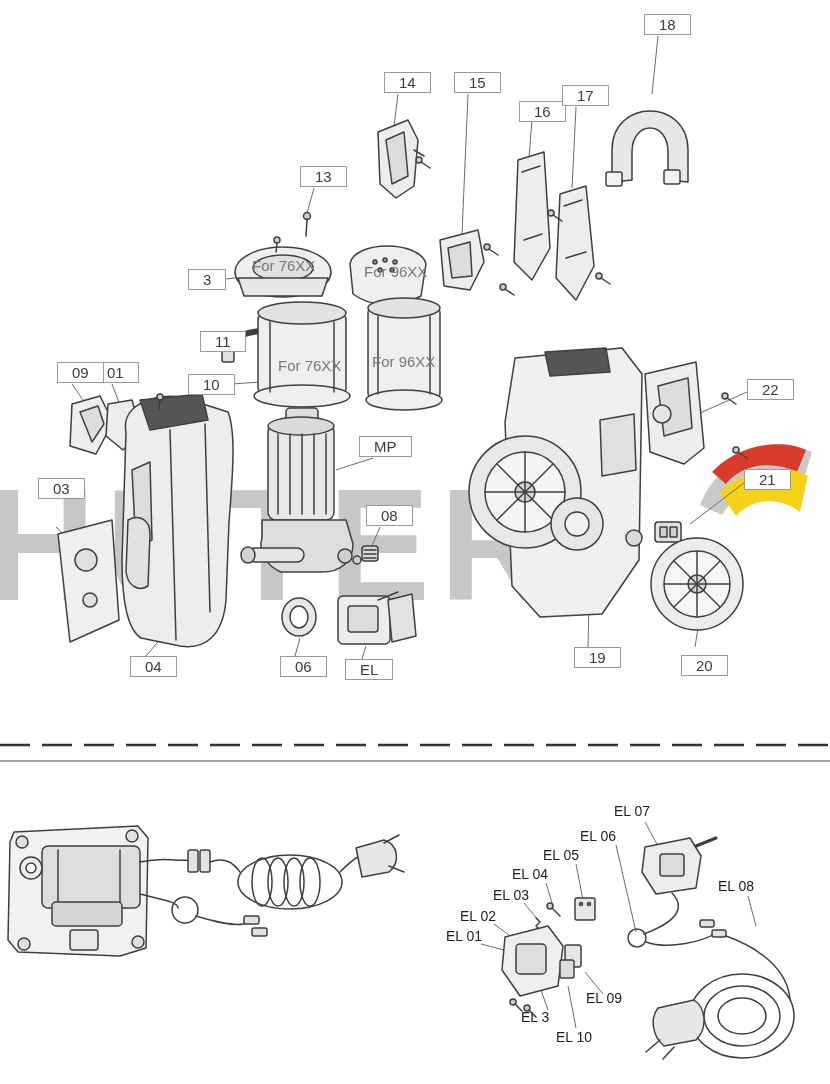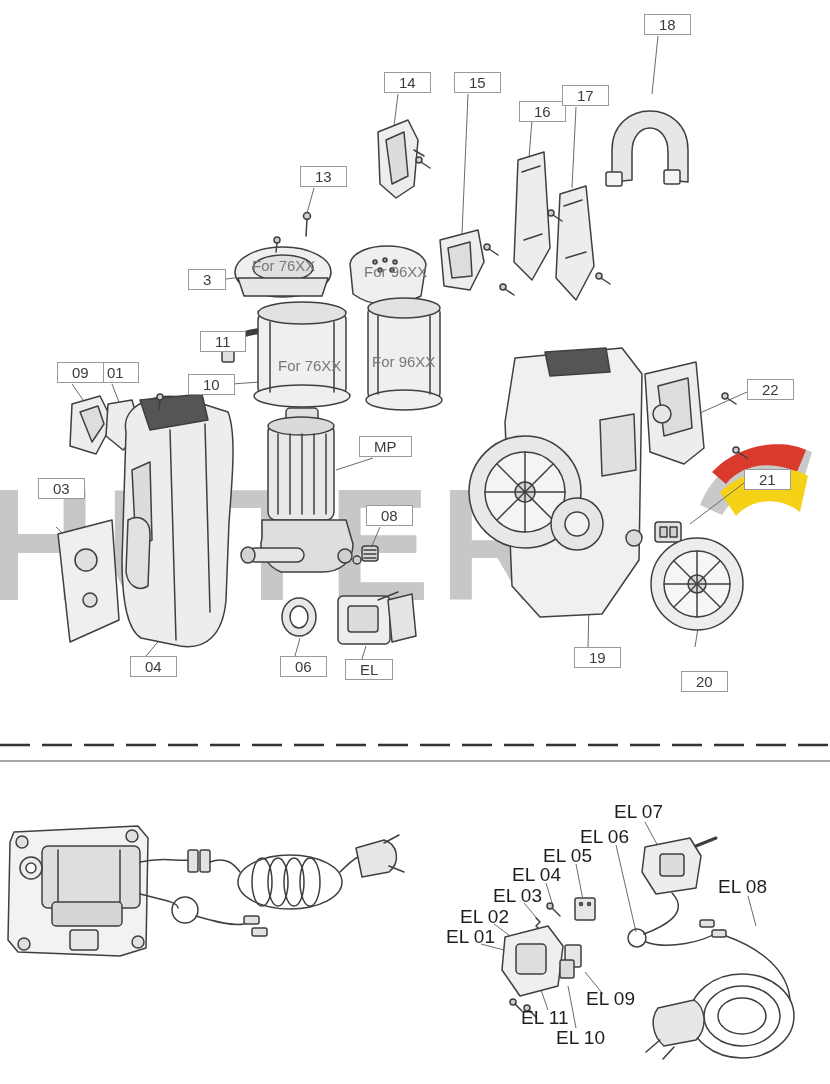--- a/index.html
+++ b/index.html
@@ -4,21 +4,21 @@
 <style>
   html,body{margin:0;padding:0;background:#fff;}
   #stage{position:relative;width:830px;height:1084px;background:#fff;overflow:hidden;
          font-family:"Liberation Sans", sans-serif;}
   #watermark{position:absolute;left:-14px;top:468px;z-index:0;
              font-size:152px;font-weight:bold;letter-spacing:10px;line-height:1;
              color:#c7c7c7;transform:scaleY(1.05);user-select:none;}
   #art{position:absolute;left:0;top:0;z-index:1;}
   .plabel{position:absolute;z-index:2;border:1.5px solid #9a9a9a;background:#fff;
           color:#3c3c3c;font-size:15px;padding:1px 14px;line-height:17px;text-align:center;}
-  .ellabel{position:absolute;z-index:2;color:#1e1e1e;font-size:19px;line-height:17px;white-space:nowrap;}
+  .ellabel{position:absolute;z-index:2;color:#1e1e1e;font-size:14px;line-height:17px;white-space:nowrap;}
   .anno{position:absolute;z-index:2;color:#787878;font-size:15px;line-height:12px;white-space:nowrap;}
 </style>
 </head>
 <body>
 
 <div id="stage">
 
   <div id="watermark">HUTER</div>
 
   <svg id="art" width="830" height="1084" viewBox="0 0 830 1084">
@@ -345,36 +345,36 @@
   <div class="plabel" style="left:188px;top:374px">10</div>
   <div class="plabel" style="left:200px;top:331px">11</div>
   <div class="plabel" style="left:188px;top:269px">3</div>
   <div class="plabel" style="left:300px;top:166px">13</div>
   <div class="plabel" style="left:384px;top:72px">14</div>
   <div class="plabel" style="left:454px;top:72px">15</div>
   <div class="plabel" style="left:519px;top:101px">16</div>
   <div class="plabel" style="left:562px;top:85px">17</div>
   <div class="plabel" style="left:644px;top:14px">18</div>
   <div class="plabel" style="left:574px;top:647px">19</div>
-  <div class="plabel" style="left:681px;top:671px">20</div>
+  <div class="plabel" style="left:681px;top:655px">20</div>
   <div class="plabel" style="left:744px;top:469px">21</div>
   <div class="plabel" style="left:747px;top:379px">22</div>
   <div class="plabel" style="left:359px;top:436px">MP</div>
   <div class="plabel" style="left:345px;top:659px">EL</div>
 
   <div class="anno" style="left:252px;top:260px">For 76XX</div>
   <div class="anno" style="left:364px;top:266px">For 96XX</div>
   <div class="anno" style="left:278px;top:360px">For 76XX</div>
   <div class="anno" style="left:372px;top:356px">For 96XX</div>
 
   <div class="ellabel" style="left:446px;top:928px">EL 01</div>
   <div class="ellabel" style="left:460px;top:908px">EL 02</div>
   <div class="ellabel" style="left:493px;top:887px">EL 03</div>
   <div class="ellabel" style="left:512px;top:866px">EL 04</div>
   <div class="ellabel" style="left:543px;top:847px">EL 05</div>
   <div class="ellabel" style="left:580px;top:828px">EL 06</div>
   <div class="ellabel" style="left:614px;top:803px">EL 07</div>
   <div class="ellabel" style="left:718px;top:878px">EL 08</div>
   <div class="ellabel" style="left:586px;top:990px">EL 09</div>
   <div class="ellabel" style="left:556px;top:1029px">EL 10</div>
-  <div class="ellabel" style="left:521px;top:1009px">EL 11</div>
+  <div class="ellabel" style="left:521px;top:1009px">EL 3</div>
 
 </div>
 
 </body></html>

